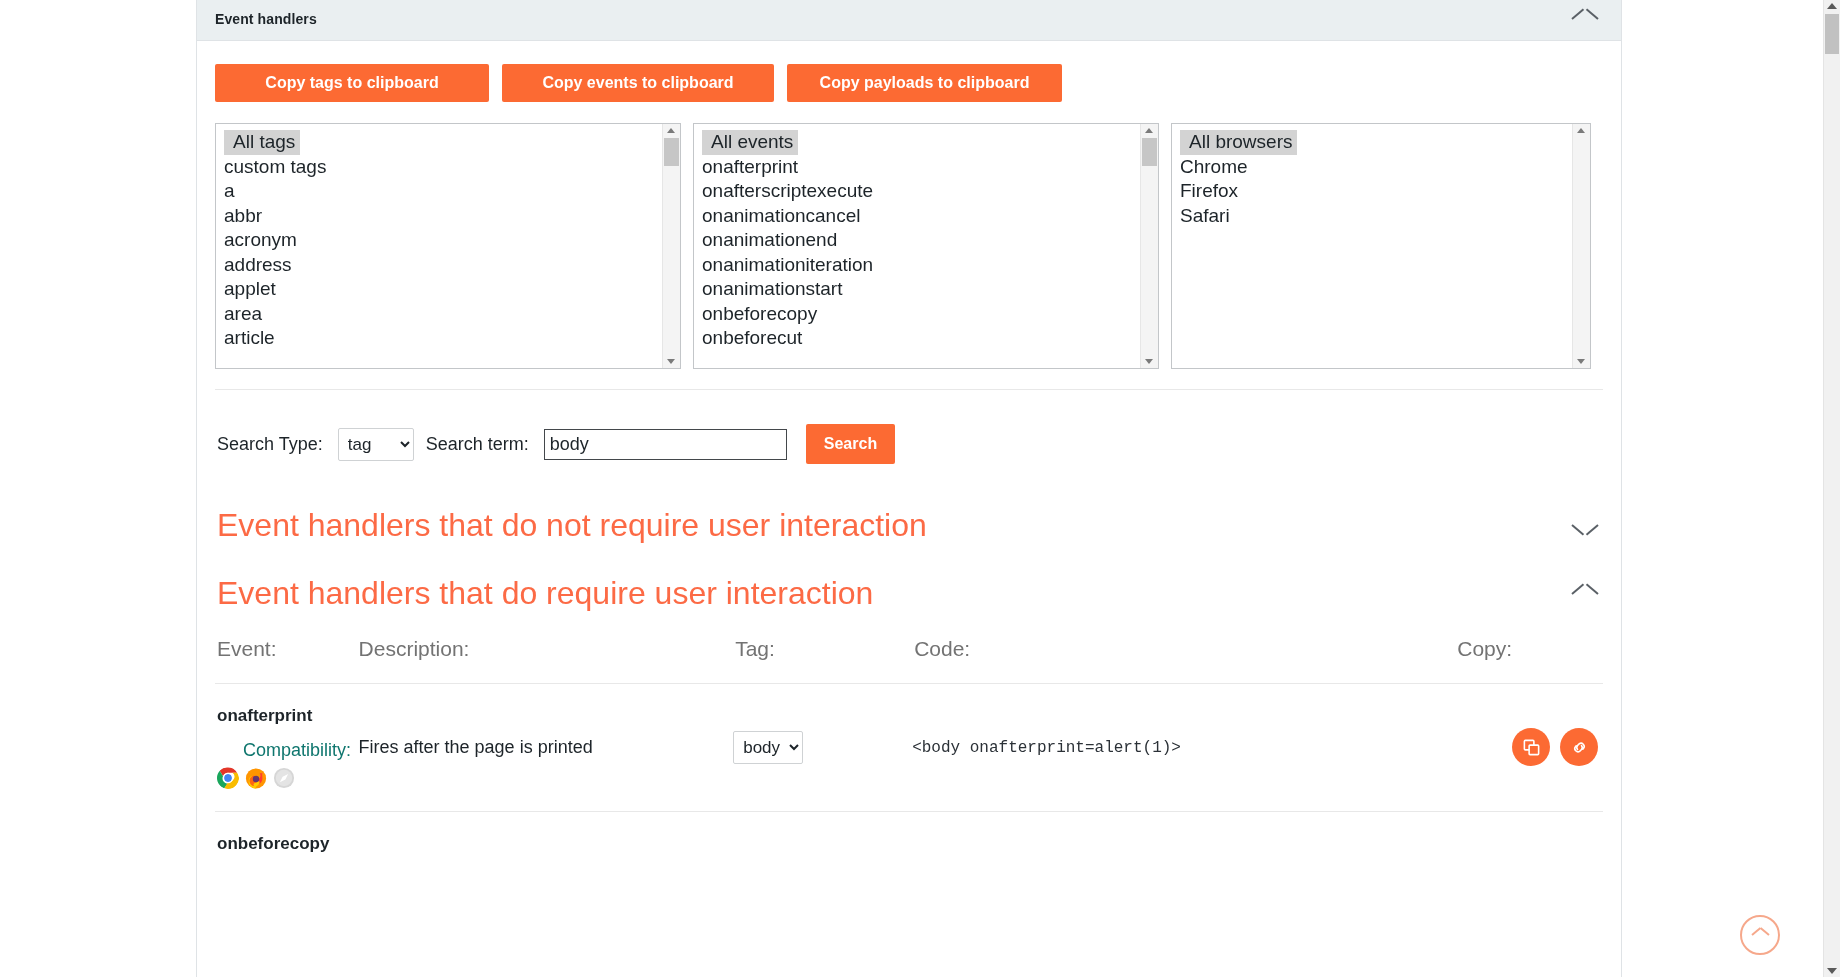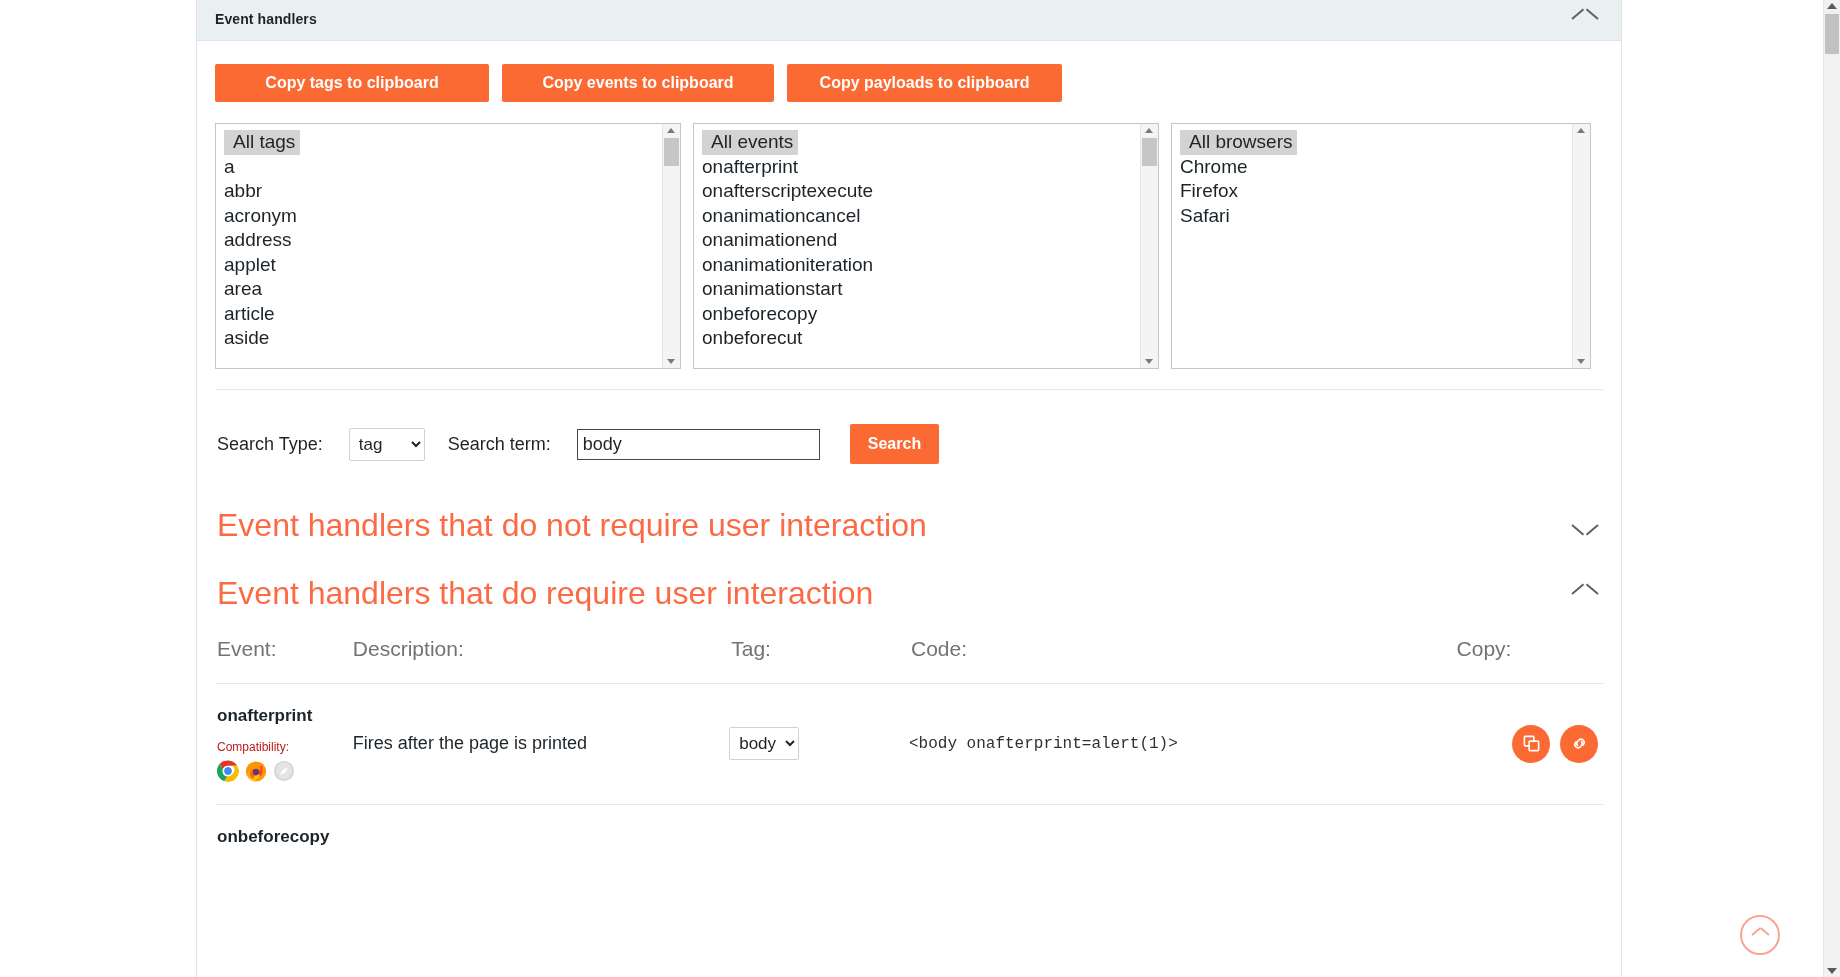--- a/index.html
+++ b/index.html
@@ -200,21 +200,21 @@
 
   .divider {
     border-top: 1px solid #e8e8e8;
     margin: 20px 0 0 0;
   }
 
   
   .search-row {
     display: flex;
     align-items: center;
-    gap: 17px;
+    gap: 6px;
     padding: 34px 0 0 2px;
   }
   .search-row .lbl {
     font-size: 18px;
     color: #1d2429;
   }
   select.search-type {
     margin: 0 6px 0 9px;
     height: 33px;
     width: 76px;
@@ -294,24 +294,25 @@
     border-top: 1px solid #e8e8e8;
   }
   .row-name {
     font-size: 17px;
     font-weight: bold;
     color: #1d2429;
     padding: 22px 0 0 2px;
     display: block;
   }
   .compat-label {
-    font-size: 12px;
-    color: #b91c1c;
+    font-size: 18px;
+    color: #0f766e;
     padding: 14px 0 6px 2px;
     display: block;
+    margin-left: 26px;
   }
   .compat-icons { display: flex; gap: 6px; padding-left: 2px; padding-bottom: 22px;}
   .bicon { width: 22px; height: 22px; border-radius: 50%; }
   .desc {
     font-size: 18px;
     color: #1d2429;
     padding-left: 2px;
   }
   select.tag-select {
     height: 33px;
@@ -389,21 +390,21 @@
 
       <div class="copy-row">
         <button class="btn-orange w1">Copy tags to clipboard</button>
         <button class="btn-orange w2">Copy events to clipboard</button>
         <button class="btn-orange w3">Copy payloads to clipboard</button>
       </div>
 
       <div class="lists">
 
         <div class="listbox lb1">
-          <ul><li class="selected">All tags</li><li>a</li><li>abbr</li><li>acronym</li><li>address</li><li>applet</li><li>area</li><li>article</li><li>aside</li></ul>
+          <ul><li class="selected">All tags</li><li>custom tags</li><li>a</li><li>abbr</li><li>acronym</li><li>address</li><li>applet</li><li>area</li><li>article</li></ul>
           <div class="lb-scroll">
             <span class="up"></span>
             <span class="thumb"></span>
             <span class="down"></span>
           </div>
         </div>
 
         <div class="listbox lb2">
           <ul><li class="selected">All events</li><li>onafterprint</li><li>onafterscriptexecute</li><li>onanimationcancel</li><li>onanimationend</li><li>onanimationiteration</li><li>onanimationstart</li><li>onbeforecopy</li><li>onbeforecut</li></ul>
           <div class="lb-scroll">

